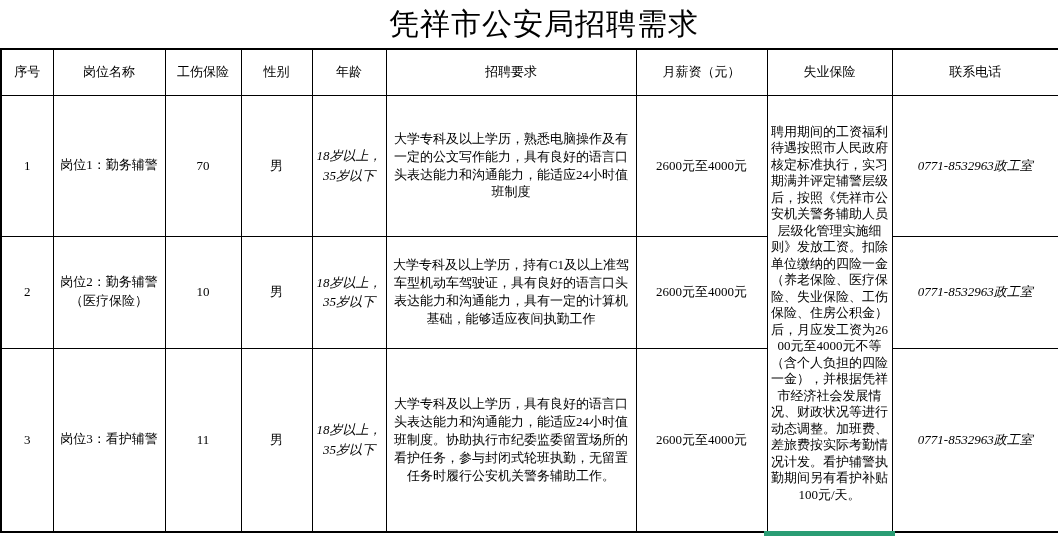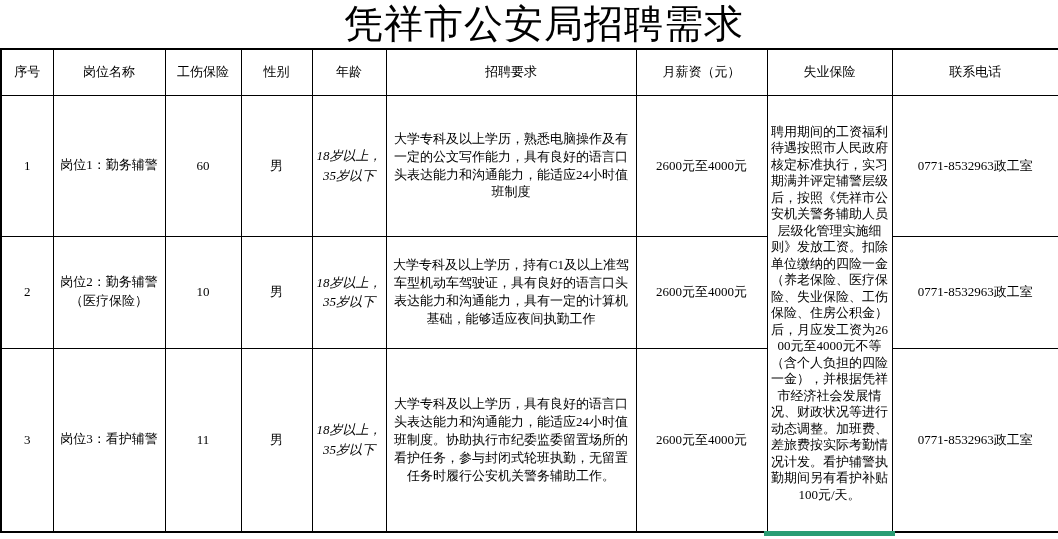--- a/index.html
+++ b/index.html
@@ -12,21 +12,21 @@
     height: 539px;
     position: relative;
     font-family: "Liberation Serif", "DejaVu Serif", serif;
     color: #000000;
     overflow: hidden;
   }
   .doc-title {
     height: 48px;
     line-height: 48px;
     text-align: center;
-    font-size: 39px;
+    font-size: 30px;
     font-weight: normal;
     letter-spacing: 1px;
     white-space: nowrap;
     padding-left: 30px;
   }
   table.recruit {
     border-collapse: collapse;
     table-layout: fixed;
     width: 1058px;
     border: 2px solid #000000;
@@ -61,21 +61,21 @@
     line-height: 1.5;
     padding: 0 3px;
     font-style: italic;
   }
   td.cell-benefits {
     font-size: 14px;
     line-height: 1.27;
     text-align: center;
     padding: 2px 1px;
   }
-  td.cell-phone { font-size: 16px; white-space: nowrap; }
+  td.cell-phone { font-size: 16px; white-space: nowrap; font-style: italic; }
   .selection-highlight {
     position: absolute;
     left: 764px;
     top: 531px;
     width: 131px;
     height: 5px;
     background: #2a9d74;
     pointer-events: none;
   }
 </style>
@@ -105,21 +105,21 @@
     <th>年龄</th>
     <th>招聘要求</th>
     <th>月薪资（元）</th>
     <th>失业保险</th>
     <th>联系电话</th>
   </tr>
 
   <tr class="r0">
     <td>1</td>
     <td class="cell-position">岗位1：勤务辅警</td>
-    <td>60</td>
+    <td>70</td>
     <td>男</td>
     <td class="cell-age">18岁以上，35岁以下</td>
     <td class="cell-req">大学专科及以上学历，熟悉电脑操作及有一定的公文写作能力，具有良好的语言口头表达能力和沟通能力，能适应24小时值班制度</td>
     <td>2600元至4000元</td>
     <td class="cell-benefits" rowspan="3">聘用期间的工资福利待遇按照市人民政府核定标准执行，实习期满并评定辅警层级后，按照《凭祥市公安机关警务辅助人员层级化管理实施细则》发放工资。扣除单位缴纳的四险一金（养老保险、医疗保险、失业保险、工伤保险、住房公积金）后，月应发工资为2600元至4000元不等（含个人负担的四险一金），并根据凭祥市经济社会发展情况、财政状况等进行动态调整。加班费、差旅费按实际考勤情况计发。看护辅警执勤期间另有看护补贴100元/天。</td>
     <td class="cell-phone">0771-8532963政工室</td>
   </tr>
 
   <tr class="r1">
     <td>2</td>

